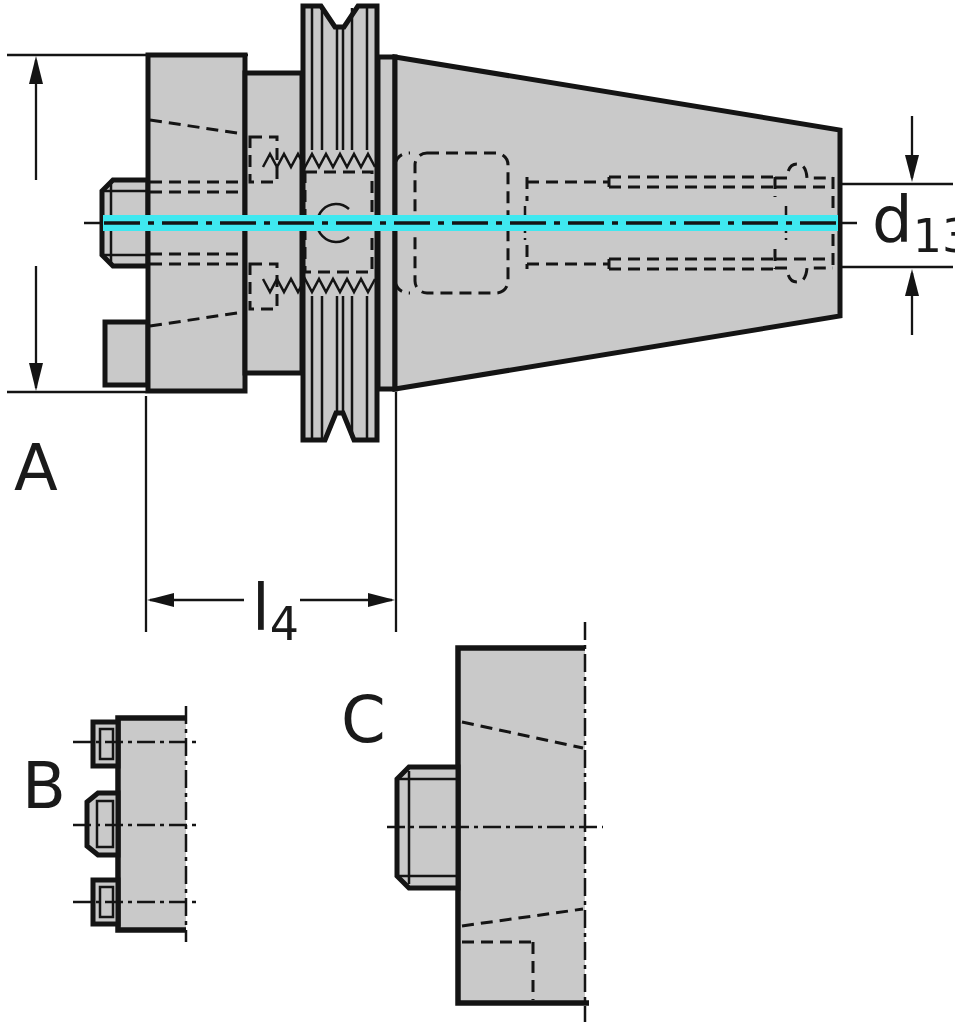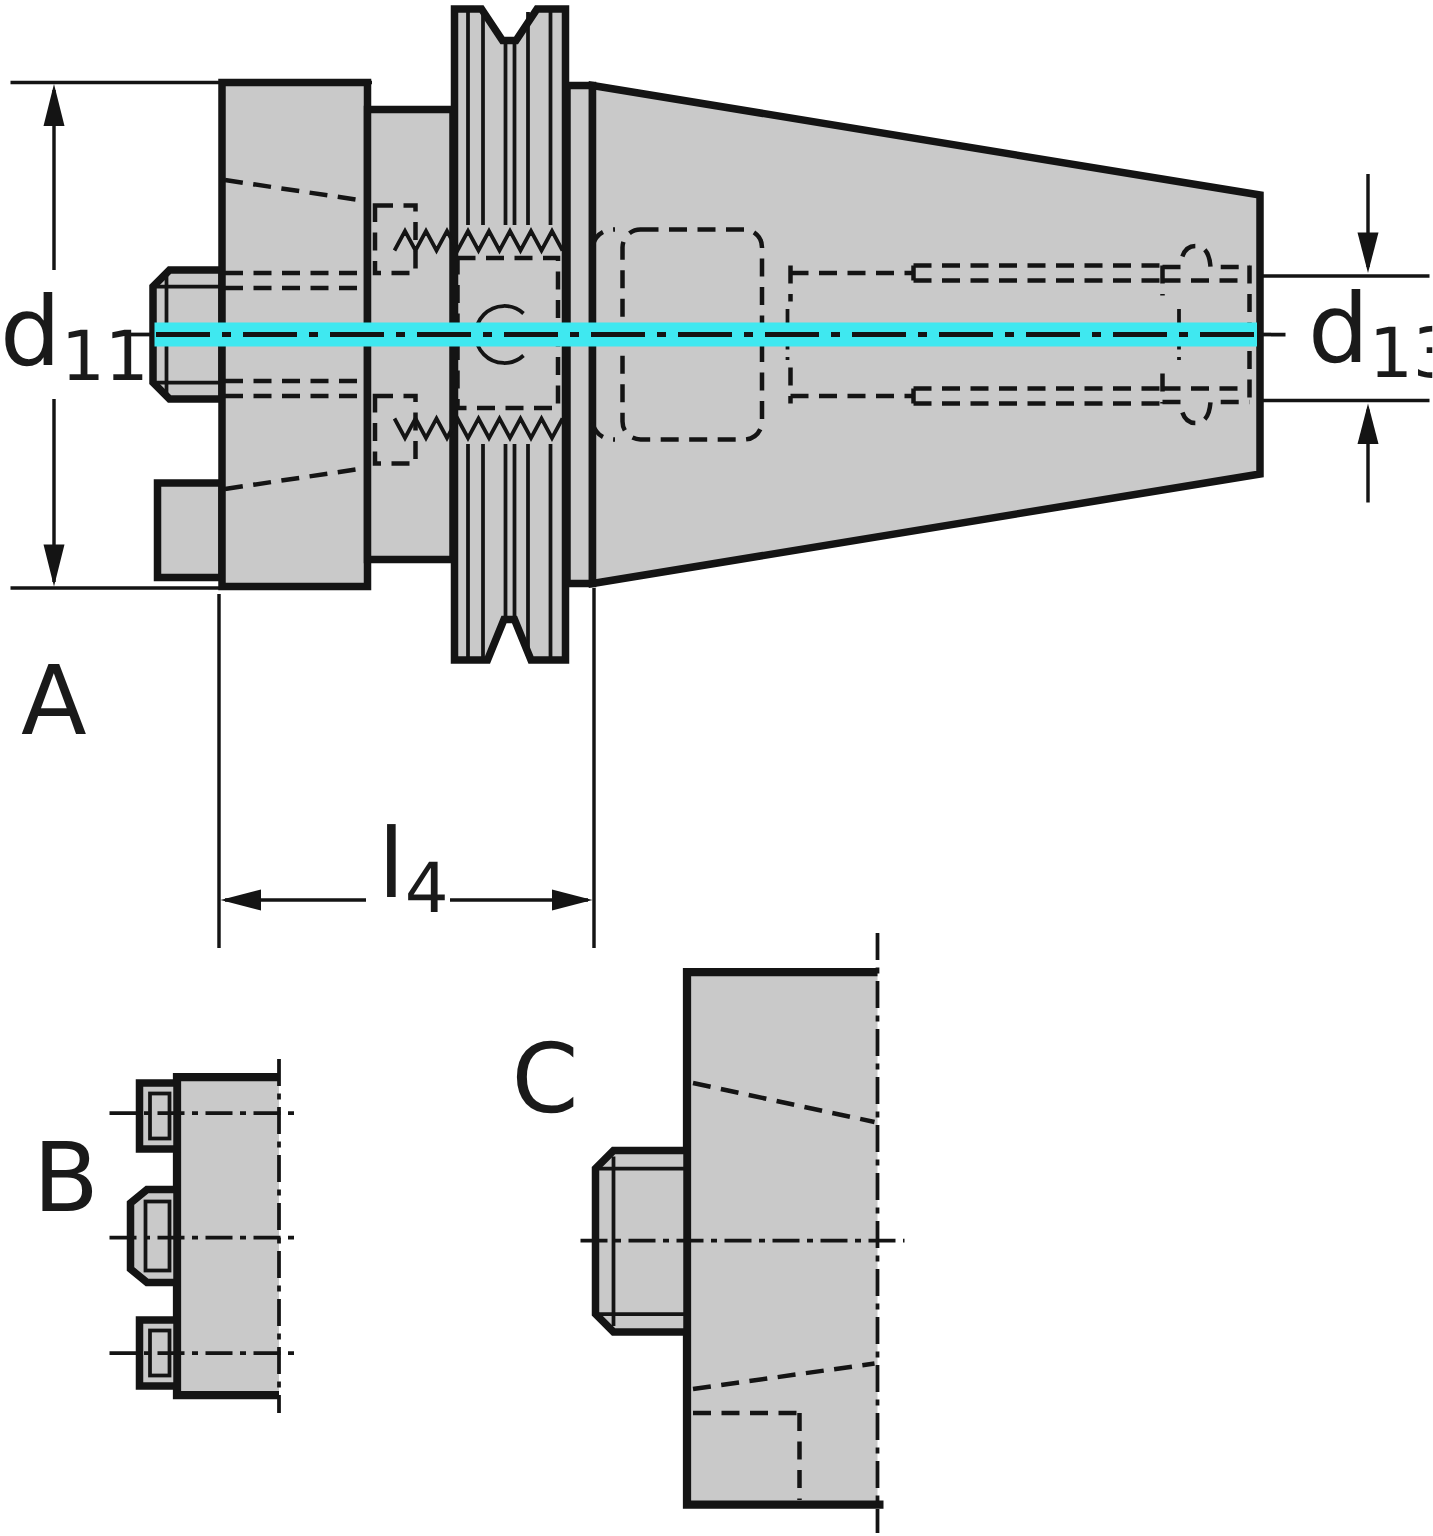--- a/index.html
+++ b/index.html
@@ -138,19 +138,18 @@
       <rect class="fillonly" x="458" y="648" width="127" height="355"></rect>
       <path class="edge" d="M585,648 H458 V1003 H589"></path>
       <path class="outline" d="M458,767 H409 L397,779 V876 L409,888 H458 Z"></path>
       <path class="thin" d="M409,771 V884 M399,779 H458 M399,876 H458"></path>
       <path class="dashed" d="M462,722 L583,748 M462,926 L583,909 M462,942 H533 M533,942 V1000"></path>
       <path class="dashdot" d="M585,622 V1022"></path>
       <path class="dashdot" d="M387,827 H603"></path>
     </g>
   </svg>
 
-  <div class="lbl" style="left:0px;top:190px"><span>d</span><sub>11</sub></div>
   <div class="lbl" style="left:872px;top:188px"><span>d</span><sub>13</sub></div>
-  <div class="lbl" style="left:252px;top:545px"><span>l</span><sub>4</sub></div>
+  <div class="lbl" style="left:252px;top:576px"><span>l</span><sub>4</sub></div>
   <div class="lbl" style="left:14px;top:436px">A</div>
   <div class="lbl" style="left:22px;top:754px">B</div>
   <div class="lbl" style="left:341px;top:688px">C</div>
 </div>
 
 </body></html>

